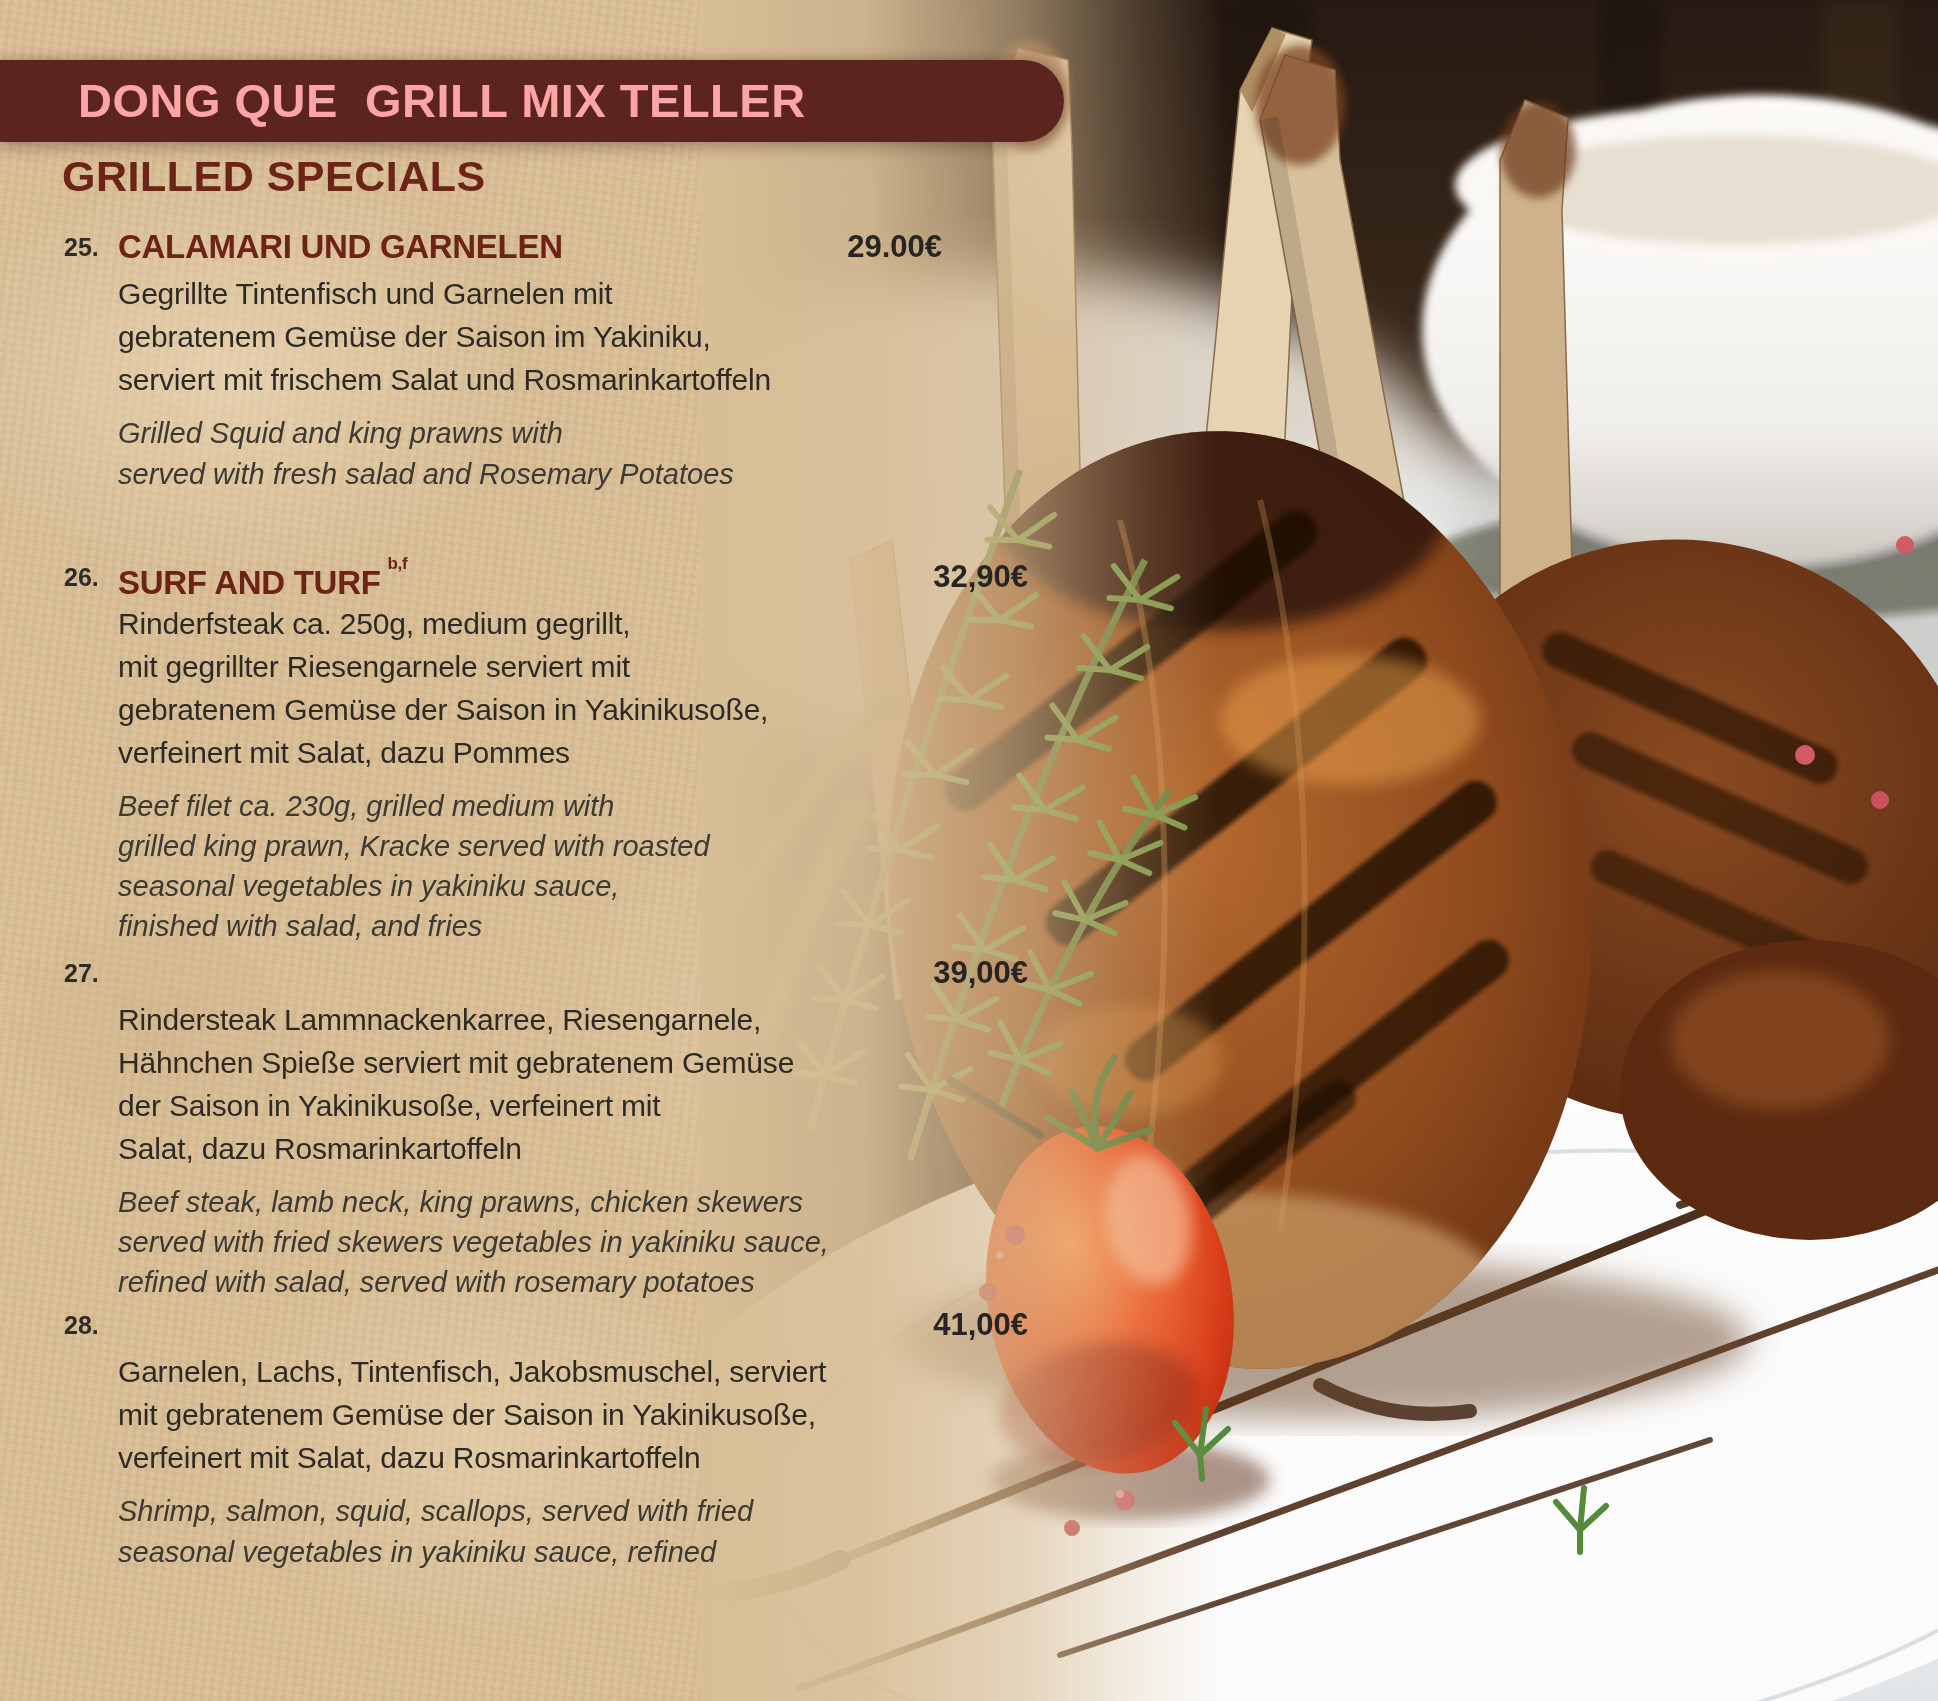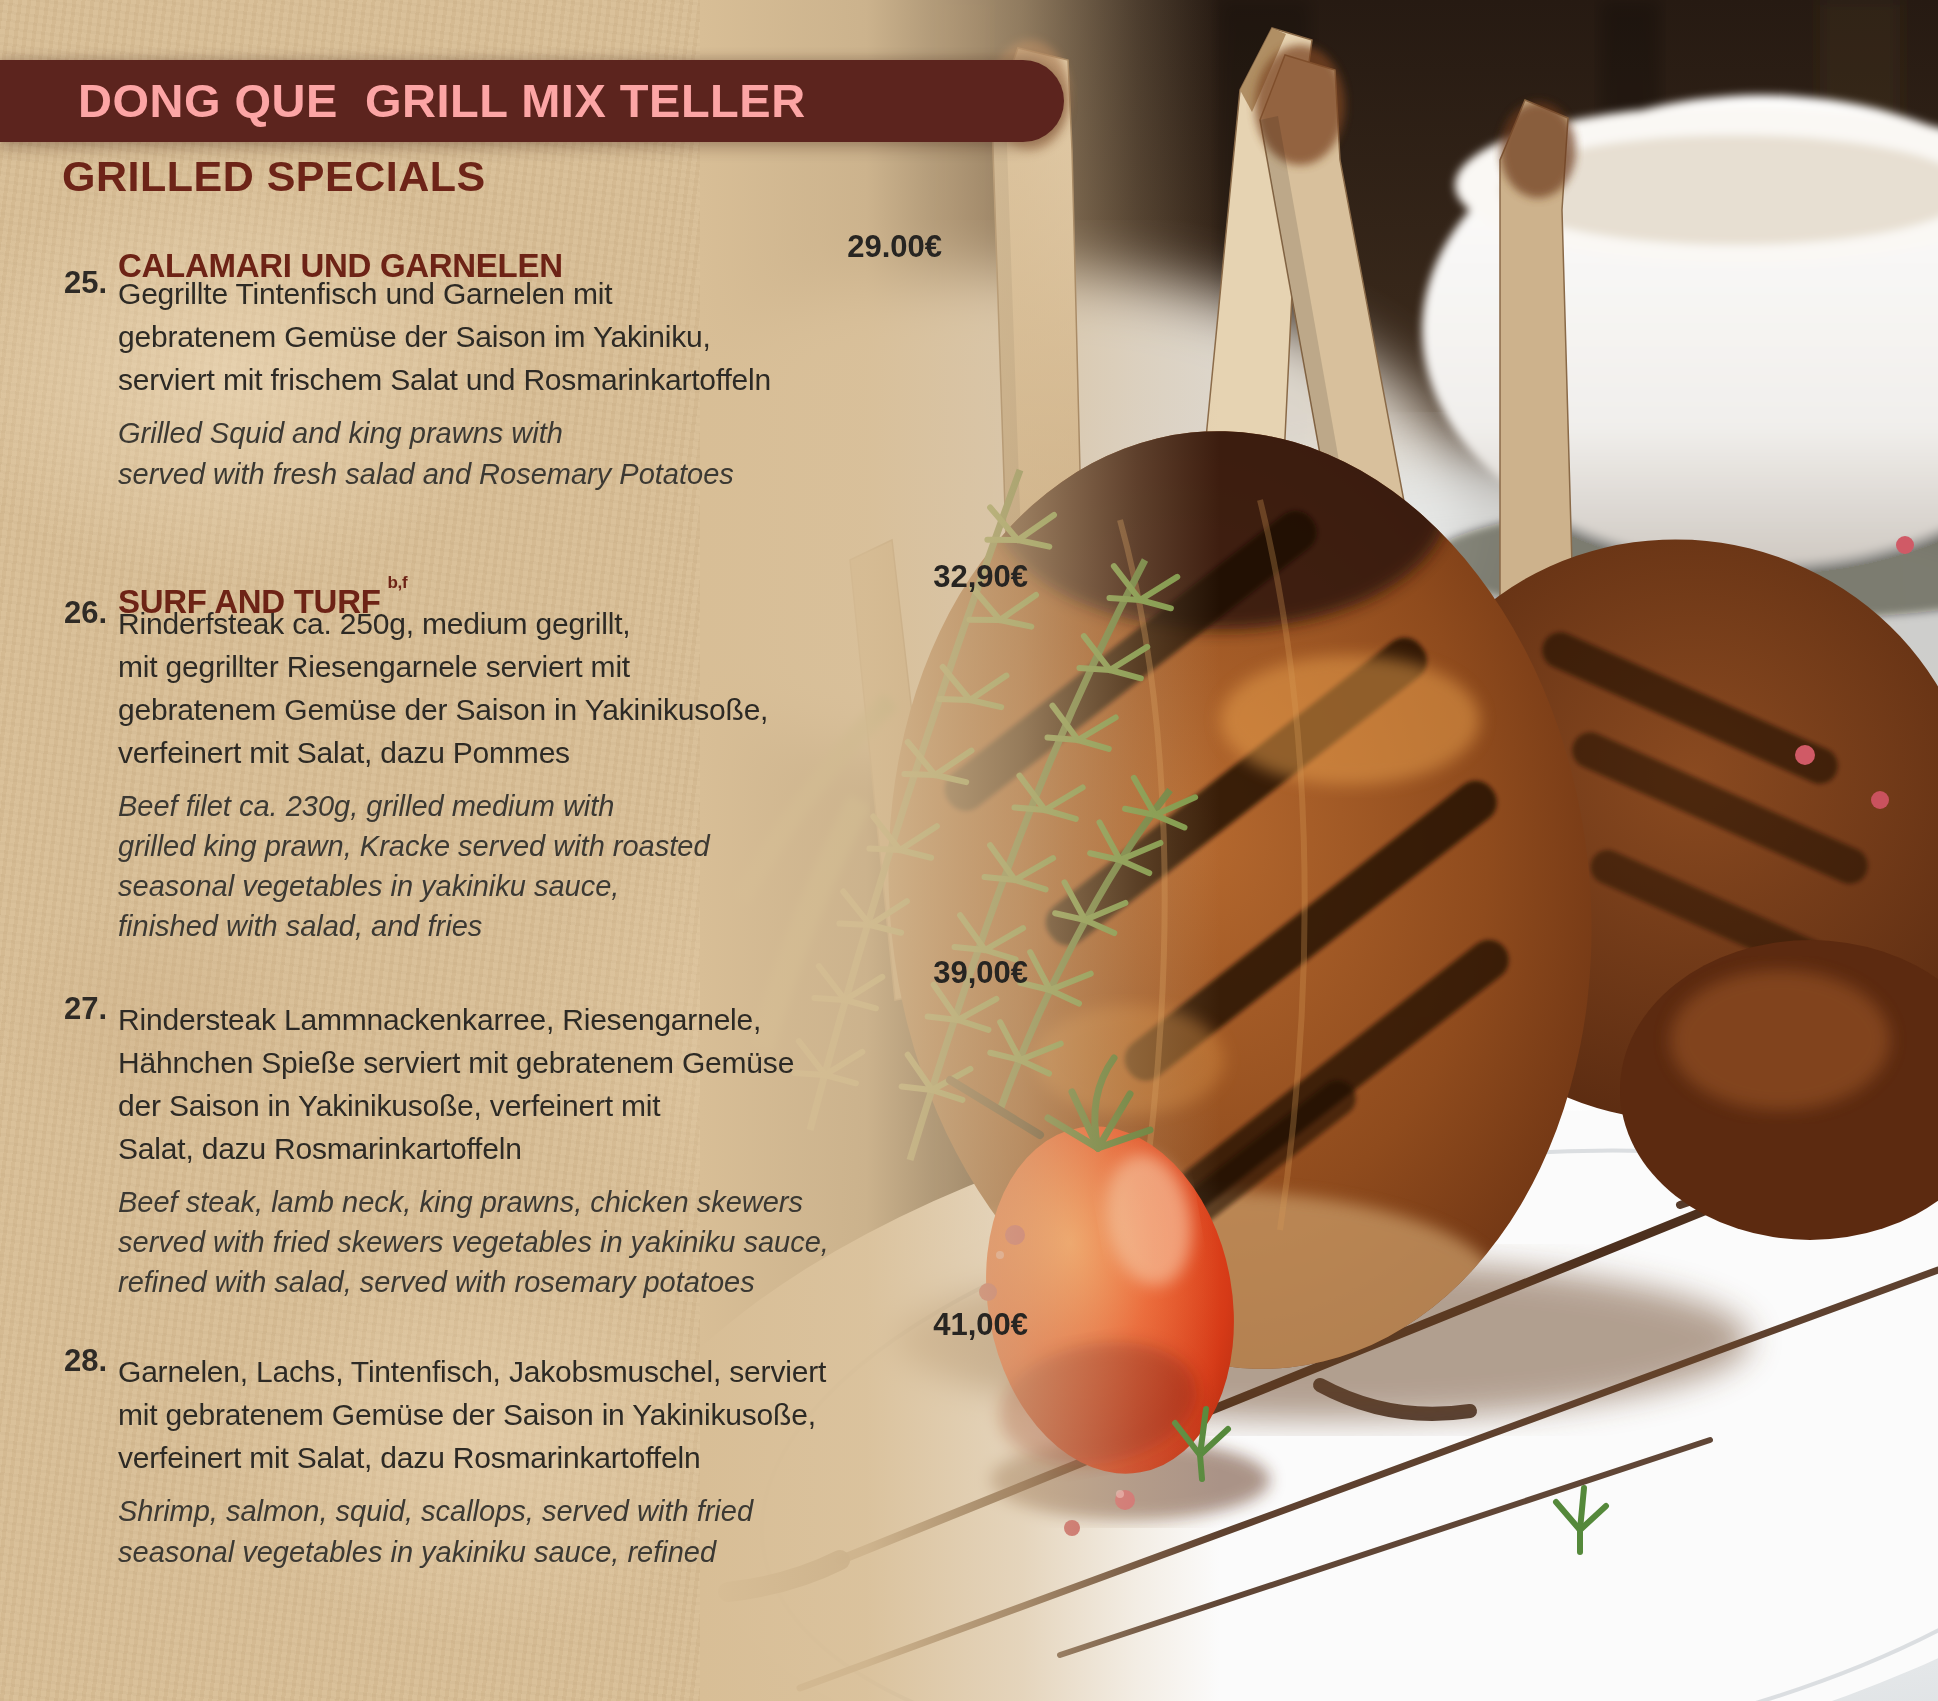--- a/index.html
+++ b/index.html
@@ -53,27 +53,26 @@
   
   .menu-list{position:absolute;left:64px;top:0;width:966px;height:1701px;z-index:25;}
   .menu-item{position:absolute;left:0;width:100%;}
   .menu-item:nth-child(1){top:224px;}
   .menu-item:nth-child(2){top:554px;}
   .menu-item:nth-child(3){top:950px;}
   .menu-item:nth-child(4){top:1302px;}
   .item-head{position:relative;height:46px;}
   .item-number{
     position:absolute;left:0;top:0;width:50px;
-    color:#2f2b26;font-size:31px;font-weight:bold;line-height:46px;margin-top:36px;
+    color:#2f2b26;font-size:25px;font-weight:bold;line-height:46px;
   }
   .item-title{
     position:absolute;left:54px;top:0;
     color:#6d2316;font-size:33px;font-weight:bold;line-height:46px;letter-spacing:-.3px;
     white-space:nowrap;
-    margin-top:19px;
   }
   .item-allergens{
     font-size:17px;font-weight:bold;vertical-align:super;
     position:relative;top:-13px;margin-left:7px;color:#6d2316;
   }
   .item-allergens:empty{display:none;}
   .item-price{
     position:absolute;right:2px;top:0;
     color:#272522;font-size:31px;font-weight:bold;line-height:46px;
   }

